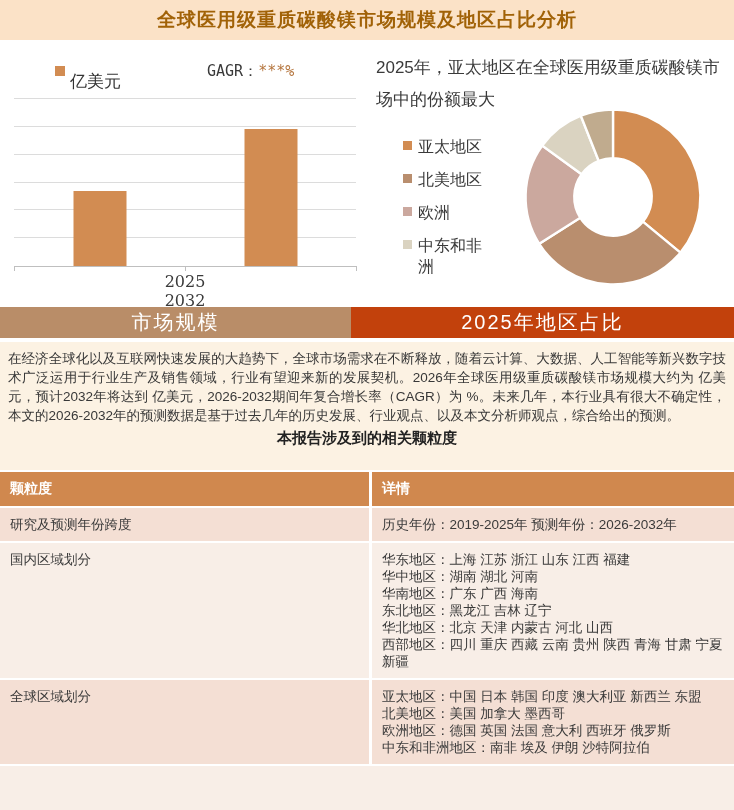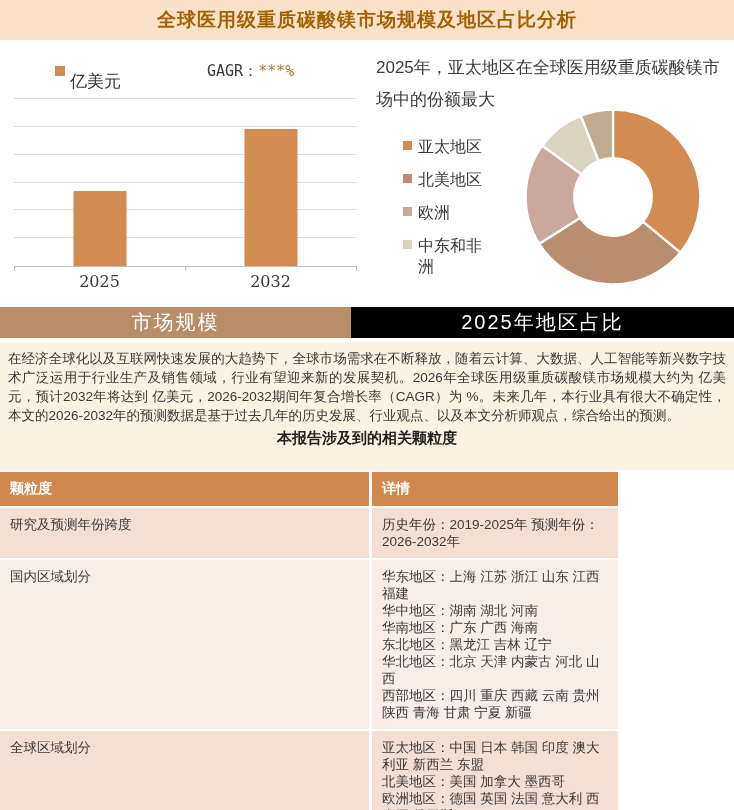--- a/index.html
+++ b/index.html
@@ -22,47 +22,47 @@
   .gagr { position:absolute; left:207px; top:22px; font-family:"DejaVu Sans Mono", monospace; font-size:15px; color:#3a3a3a; white-space:nowrap; }
   .gagr .val { color:#b5763f; }
 
   .plot { position:absolute; left:14px; top:59px; width:342px; height:168px;
     border-bottom:1px solid #bfbfbf; }
   .gridline { position:absolute; left:0; width:100%; height:1px; background:#dcdcdc; }
   .tick { position:absolute; top:100%; width:1px; height:5px; background:#bfbfbf; }
   .bar-slots { position:absolute; left:0; top:0; width:100%; height:100%; display:flex; }
   .bar-slot { flex:1; position:relative; }
   .bar { position:absolute; bottom:0; left:50%; transform:translateX(-50%); width:53px; }
-  .x-labels { position:absolute; left:14px; top:232px; width:342px; display:flex; }
+  .x-labels { position:absolute; left:14px; top:232px; width:342px; display:flex;flex-direction:column; }
   .x-label { flex:1; text-align:center; font-family:"DejaVu Serif", serif; font-size:16px; color:#3a3a3a; }
 
   .donut-panel { position:absolute; left:370px; top:0; width:364px; height:265px; }
   .donut-heading { position:absolute; left:6px; top:12px; width:352px;
     font-size:17px; line-height:32px; color:#3a3a3a; }
   .donut-legend { position:absolute; left:33px; top:96px; width:92px; list-style:none; }
   .donut-legend li { display:flex; align-items:flex-start; margin-bottom:12px; }
   .donut-legend .lmark { flex:0 0 9px; height:9px; margin:5px 6px 0 0; }
   .donut-legend .ltext { font-size:16px; line-height:21px; color:#3a3a3a; }
   .donut-svg { position:absolute; left:148px; top:62px; width:190px; height:190px; }
 
   
   .tabs { position:absolute; left:0; top:307px; width:734px; height:31px; display:flex; }
   .tab { height:31px; display:flex; align-items:center; justify-content:center;
     color:#fff; font-size:20px; letter-spacing:2px; cursor:pointer; }
   .tab-left { width:372px; background:#B98D68; }
-  .tab-right { width:406px; background:#000000; }
+  .tab-right { width:406px; background:#c2410c; }
 
   
   .summary { position:absolute; left:0; top:342px; width:734px; height:128px;
     background:#FCF2E3; padding:7px 8px 0 8px; overflow:hidden; }
   .summary p { font-size:13.5px; line-height:19px; text-align:justify; color:#383838; }
   .summary h2 { margin-top:4px; text-align:center; font-size:15px; font-weight:700; color:#222; }
 
   
-  .g-table { position:absolute; left:0; top:472px; width:618px; height:338px;
+  .g-table { position:absolute; left:0; top:472px; width:734px; height:338px;
     display:flex; flex-direction:column; background:#fff; }
   .t-row { display:flex; margin-bottom:2px; }
   .t-head { background:#D0884E; }
   .t-head .t-cell { color:#fff; font-weight:700; font-size:14px; padding:8px 10px; }
   .t-cell { min-height:100%; }
   .t-key { width:372px; border-right:3px solid #fff; padding:8px 10px; font-size:13.5px; }
   .t-detail { flex:1; padding:8px 10px; font-size:13.5px; }
   .t-detail .dline { line-height:17px; }
   .row-dark { background:#F4DFD4; }
   .row-light { background:#F8EEE7; }

